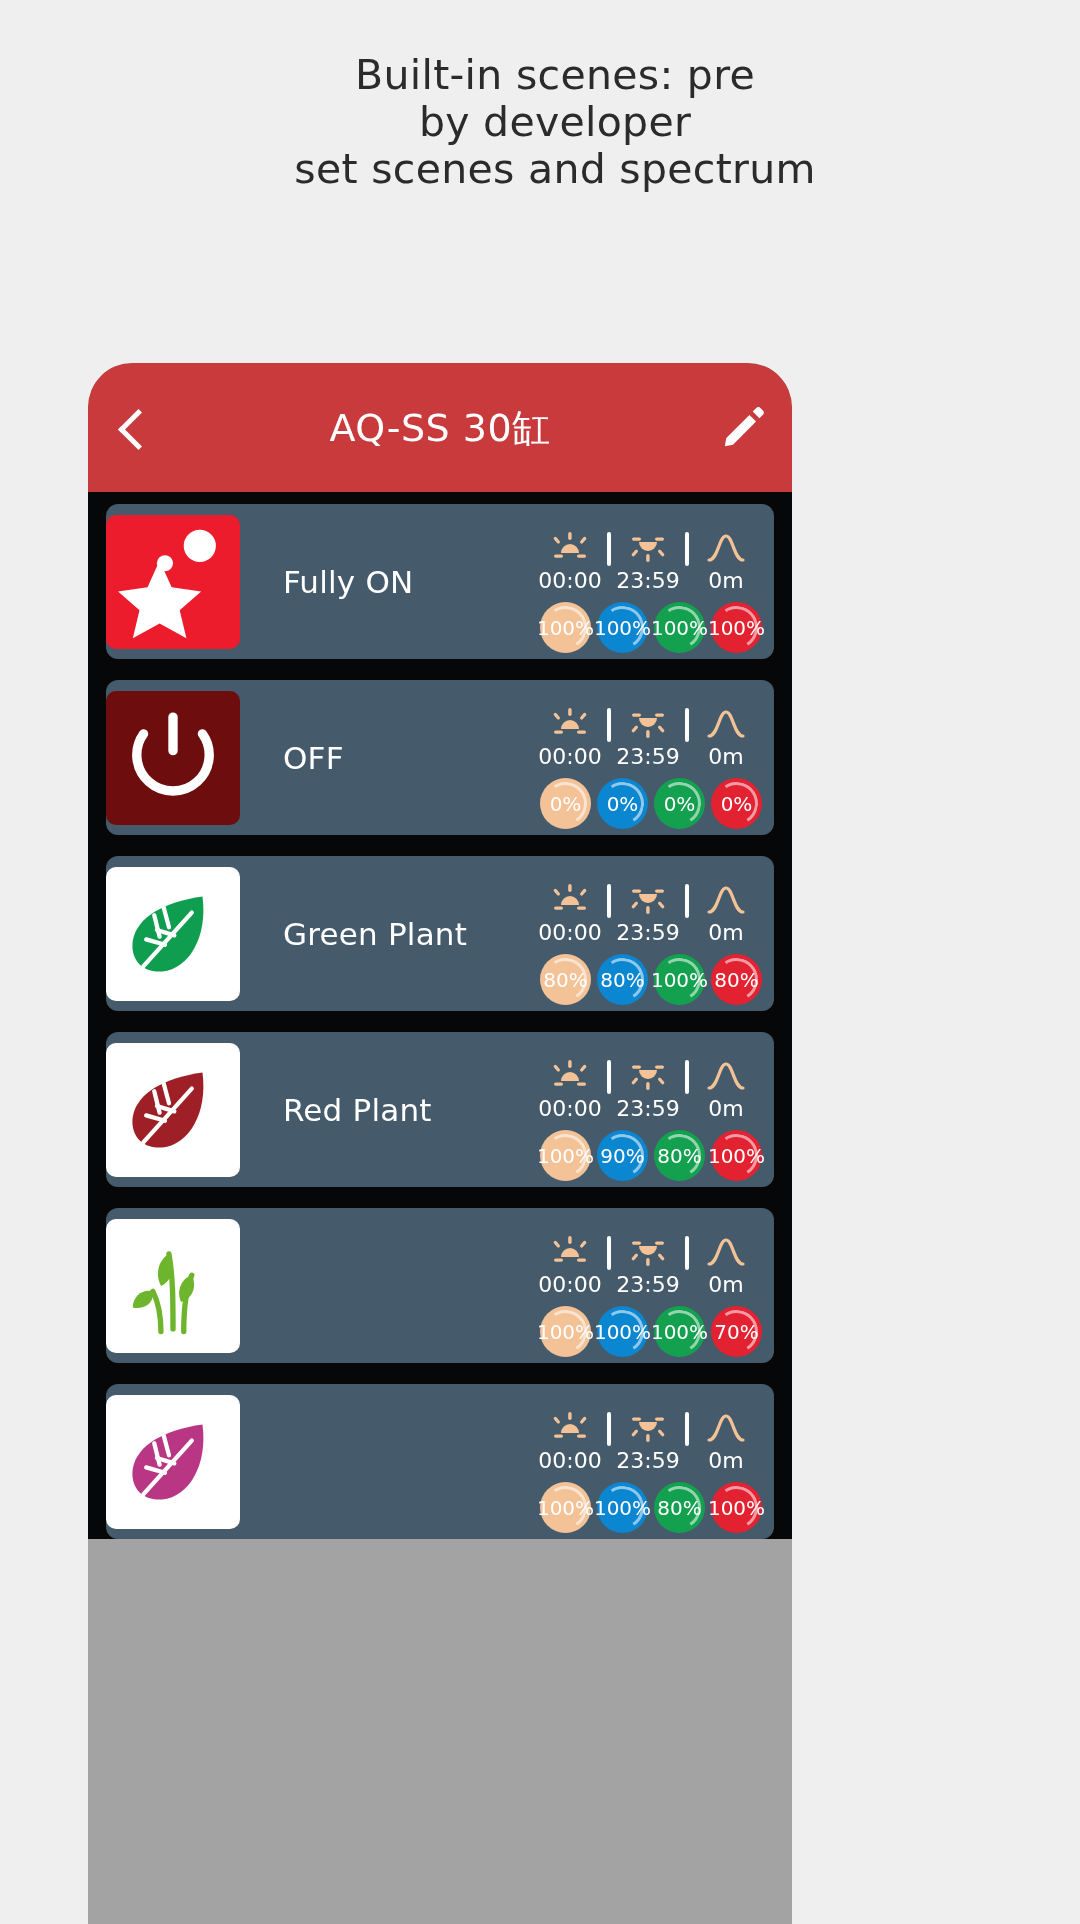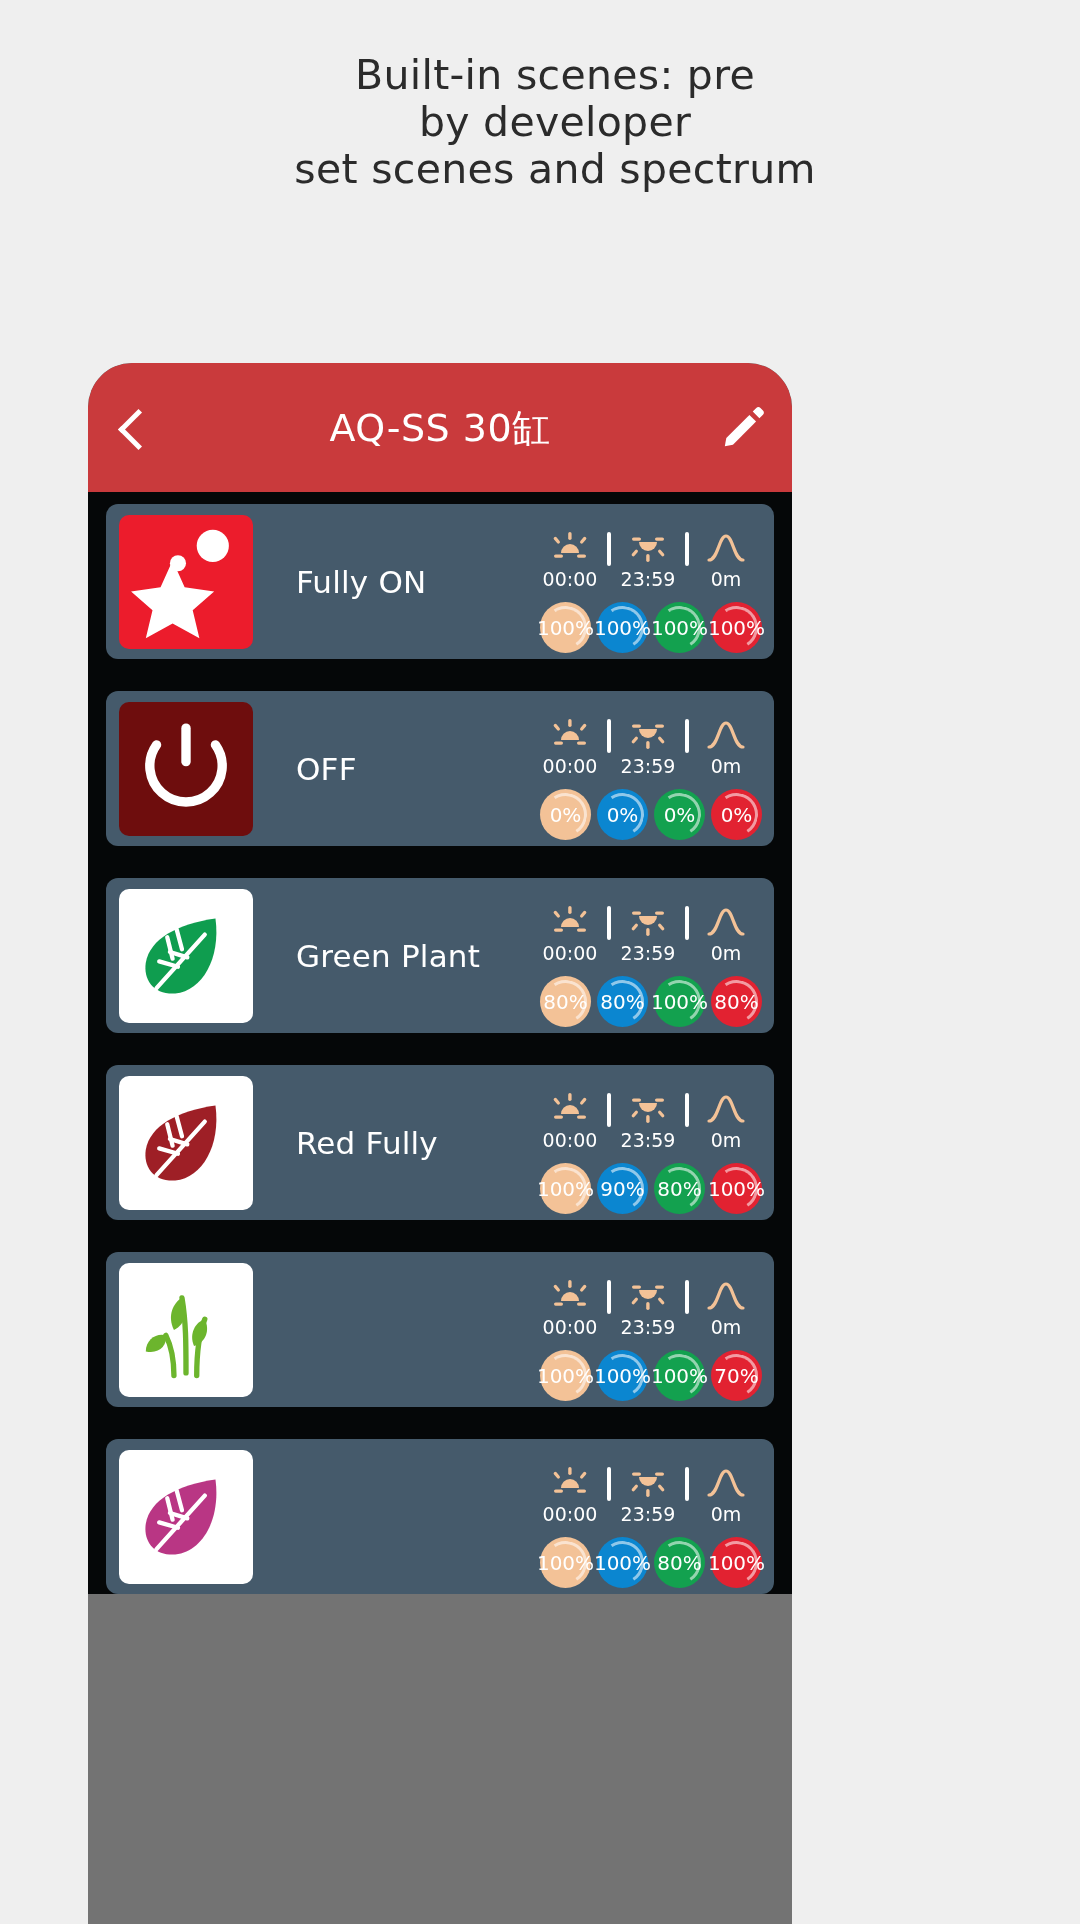--- a/index.html
+++ b/index.html
@@ -32,21 +32,21 @@
   }
   .headline .hl-line { display: block; white-space: pre; }
 
   
   .phone {
     position: absolute;
     left: 88px;
     top: 363px;
     width: 704px;
     height: 1561px;
-    background: #737373;
+    background: #a3a3a3;
     border-top-left-radius: 44px;
     border-top-right-radius: 44px;
     overflow: hidden;
   }
 
   
   .appbar {
     position: relative;
     height: 129px;
     background: #c93a3c;
@@ -94,25 +94,24 @@
   
   .scene-list {
     padding: 12px 18px 0 18px;
     background: #050708;
   }
   .scene-row {
     position: relative;
     height: 155px;
     background: #455a6b;
     border-radius: 12px;
-    margin-bottom: 32px;
+    margin-bottom: 21px;
     display: flex;
     align-items: center;
     box-sizing: border-box;
-    padding-left: 13px;
   }
   .tile {
     width: 134px;
     height: 134px;
     border-radius: 10px;
     flex: 0 0 auto;
     display: flex;
     align-items: center;
     justify-content: center;
     overflow: hidden;
@@ -149,21 +148,21 @@
     width: 72px;
   }
   .tl-icon {
     height: 34px;
     display: flex;
     align-items: center;
     justify-content: center;
   }
   .tl-label {
     color: #ffffff;
-    font-size: 19px;
+    font-size: 22px;
     margin-top: 4px;
     font-family: "DejaVu Sans", sans-serif;
   }
   .tl-sep {
     width: 4px;
     height: 34px;
     background: #ffffff;
     border-radius: 2px;
     margin: 2px 1px 0 1px;
     flex: 0 0 auto;
@@ -409,21 +408,21 @@
           <path d="M72 22 C76 52 62 76 42 78 C26 79 18 68 20 55 C23 37 44 26 72 22 Z" fill="#9e1f26"></path>
           <g stroke="#ffffff" stroke-width="3.2" stroke-linecap="round" fill="none">
             <path d="M28 74 L64 34"></path>
             <path d="M40 52 L36 36"></path>
             <path d="M47 45 L43 30"></path>
             <path d="M44 58 L30 54"></path>
             <path d="M51 51 L38 47"></path>
           </g>
         </svg>
       </div>
-      <div class="scene-name">Red Fully</div>
+      <div class="scene-name">Red Plant</div>
       <div class="info-col">
         <div class="timeline">
           <div class="tl-group">
             <span class="tl-icon">
               <svg width="44" height="30" viewBox="0 0 44 30">
                 <path d="M22 12 a9 9 0 0 1 9 9 h-18 a9 9 0 0 1 9 -9 z" fill="#f3c297"></path>
                 <rect x="20.2" y="0" width="3.4" height="8" rx="1.7" fill="#f3c297"></rect>
                 <rect x="6" y="22.5" width="9" height="3.2" rx="1.6" fill="#f3c297"></rect>
                 <rect x="29" y="22.5" width="9" height="3.2" rx="1.6" fill="#f3c297"></rect>
                 <rect x="7.2" y="4.2" width="3.2" height="8" rx="1.6" fill="#f3c297" transform="rotate(-40 8.8 8.2)"></rect>

